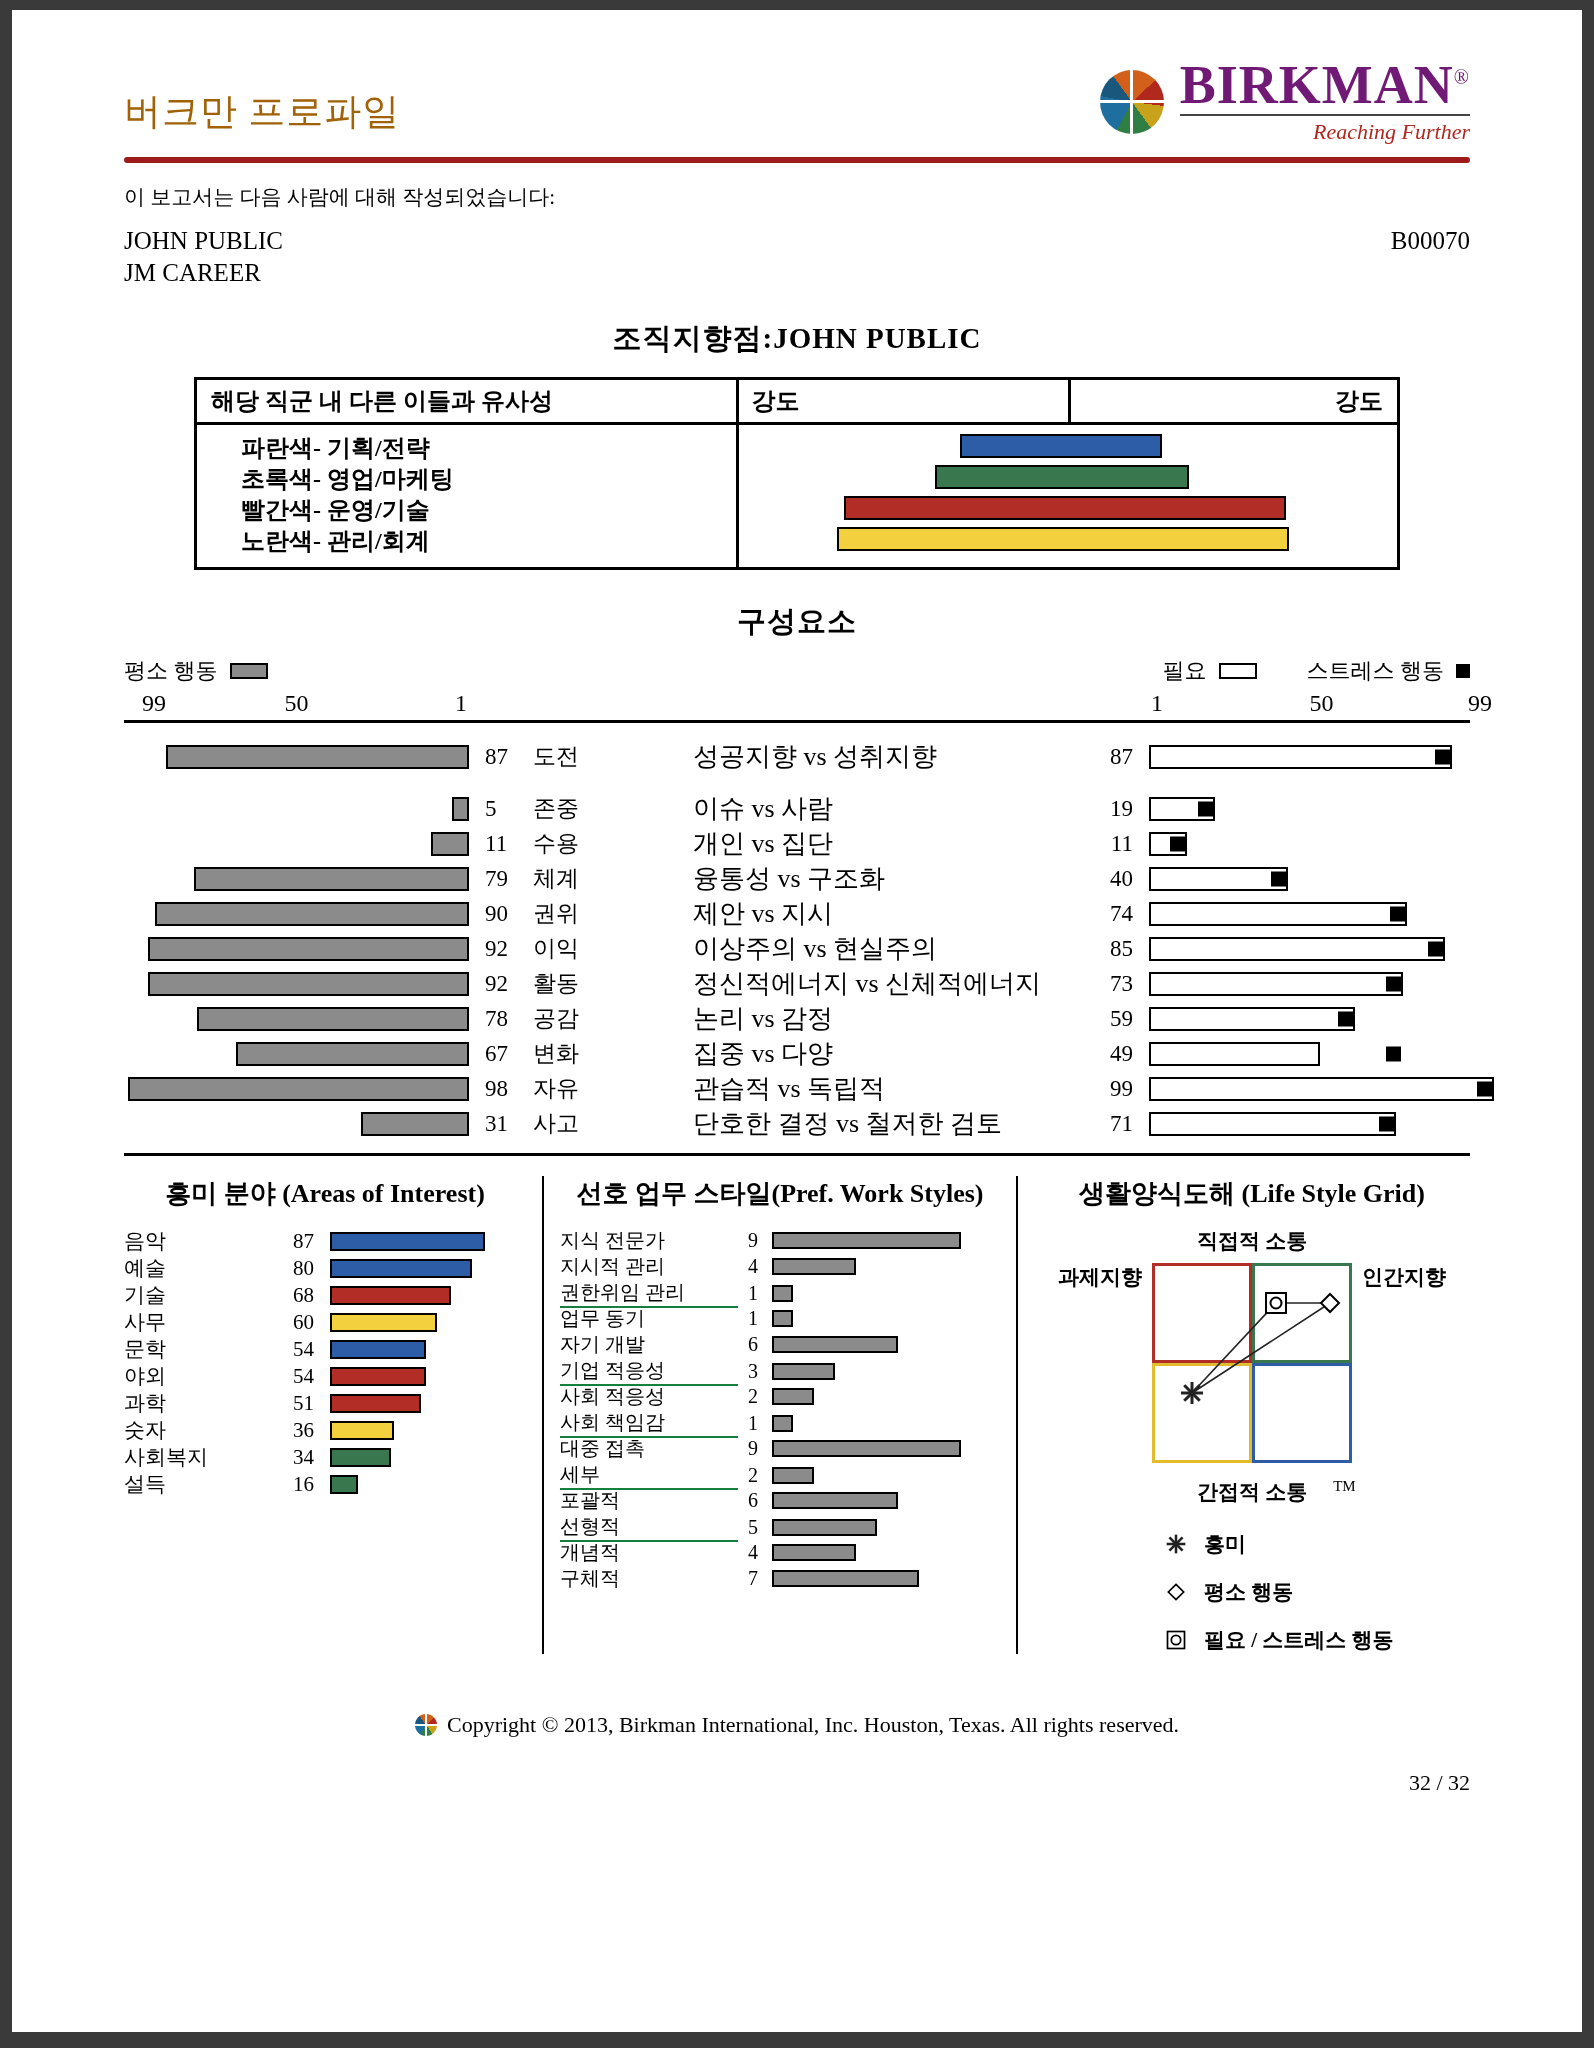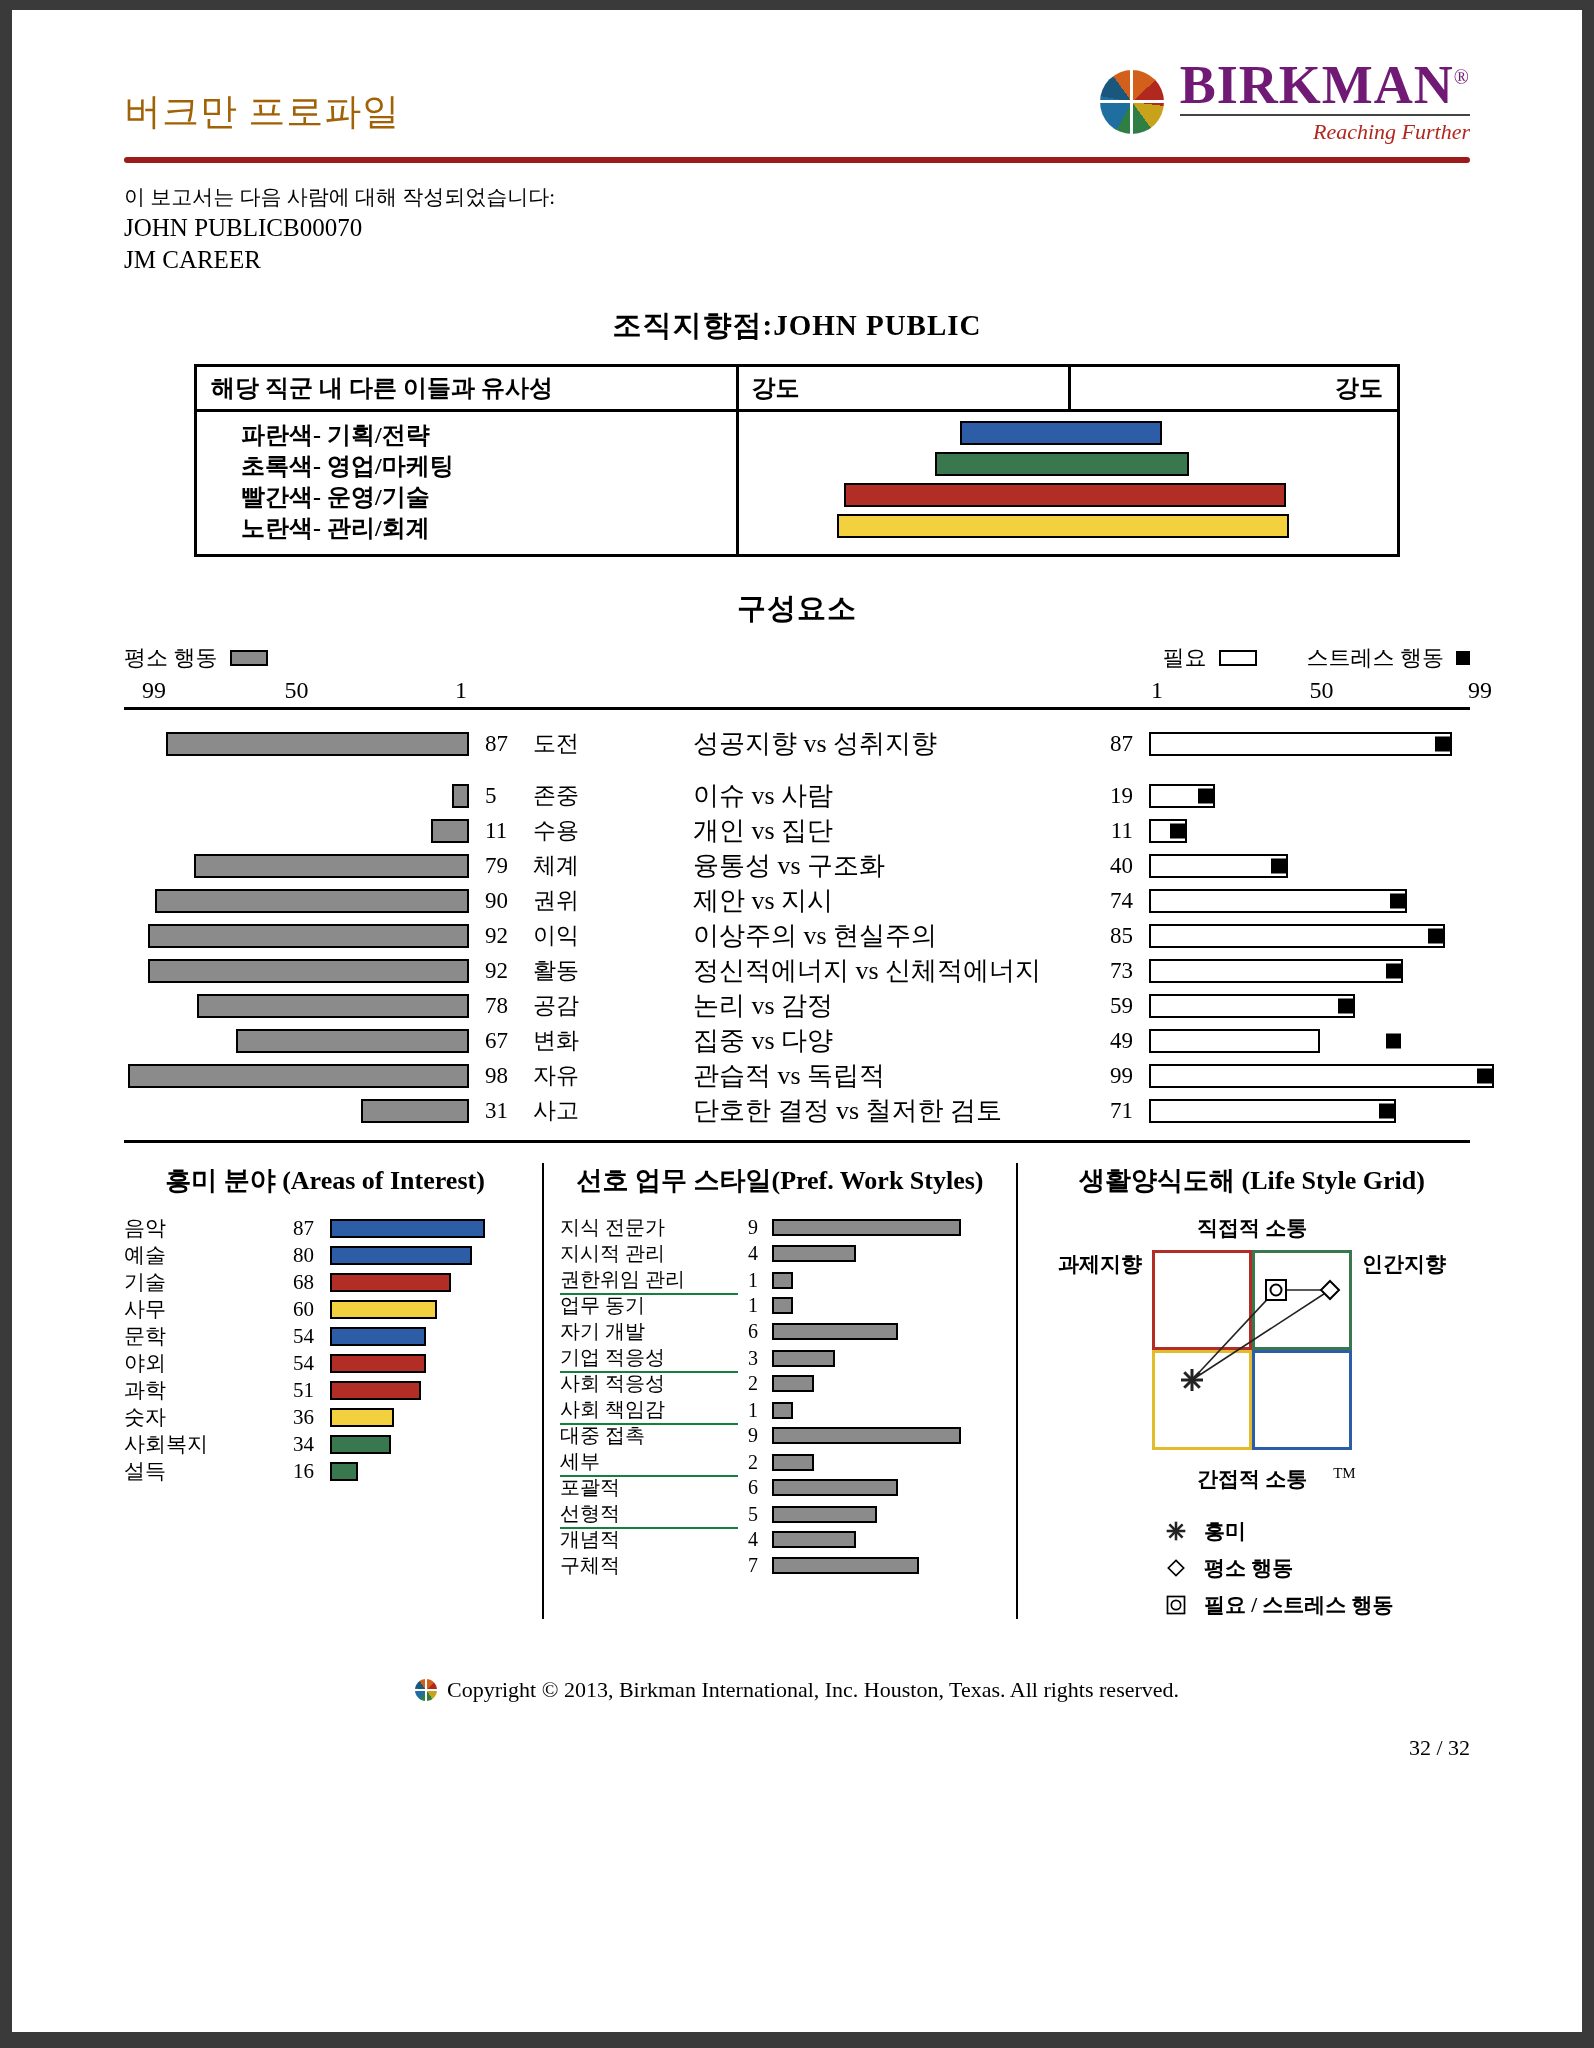--- a/index.html
+++ b/index.html
@@ -14,21 +14,21 @@
   .mosaic{border-radius:50%;background:conic-gradient(#d2601a 0 13%,#b0281e 13% 27%,#c8a21a 27% 40%,#2f7f44 40% 58%,#1e6f9f 58% 78%,#19577d 78% 90%,#d2601a 90% 100%);position:relative;flex:0 0 auto}
   .mosaic::before,.mosaic::after{content:"";position:absolute;background:#fff}
   .mosaic::before{left:0;right:0;top:50%;height:3px;margin-top:-1.5px}
   .mosaic::after{top:0;bottom:0;left:50%;width:3px;margin-left:-1.5px}
   .brand-mark{width:64px;height:64px}
   .brand-name{font-size:54px;font-weight:bold;color:#701a75;line-height:1;letter-spacing:1px}
   .reg{font-size:20px;vertical-align:super;font-weight:normal}
   .brand-tagline{font-size:22px;font-style:italic;color:#b3281e;text-align:right;margin-top:2px;border-top:2px solid #444;padding-top:3px}
   .red-rule{height:6px;background:#9e1b1b;border-radius:3px;margin-top:12px}
   .intro{font-size:21px;margin-top:20px}
-  .name-row{display:flex;font-size:25px;margin-top:3px}
+  .name-row{display:flex;justify-content:space-between;font-size:25px;margin-top:16px}
   .org-name{font-size:25px;margin-top:4px}
 
   .sec-title{text-align:center;font-size:29px;font-weight:bold;margin-top:32px;letter-spacing:1px}
 
   
   .org-table{width:1206px;margin:18px auto 0;border:3px solid #000}
   .org-head{display:flex;border-bottom:3px solid #000;font-weight:bold;font-size:24px}
   .oh1{width:45.2%;border-right:3px solid #000;padding:5px 0 5px 14px}
   .oh2{width:27.6%;border-right:3px solid #000;padding:5px 0 5px 12px}
   .oh3{flex:1;text-align:right;padding:5px 14px 5px 0}
@@ -90,21 +90,21 @@
   .lsg-side.right{text-align:left;padding-left:10px}
   .lsg-grid{width:200px;height:200px;position:relative;display:grid;grid-template-columns:1fr 1fr;grid-template-rows:1fr 1fr;flex:0 0 auto}
   .q{border:3px solid}
   .q-tl{border-color:#b22d26}
   .q-tr{border-color:#39784f}
   .q-bl{border-color:#e3bc2e}
   .q-br{border-color:#2d5da7}
   .lsg-svg{position:absolute;inset:0;width:100%;height:100%}
   .lsg-bottomrow{position:relative;margin-top:15px}
   .tm{position:absolute;font-size:15px;font-weight:normal;margin-left:26px}
-  .lsg-legend{margin-top:24px;display:flex;flex-direction:column;gap:9px;align-items:flex-start;padding-left:130px}
+  .lsg-legend{margin-top:24px;display:flex;flex-direction:column;gap:20px;align-items:flex-start;padding-left:130px}
   .lsg-leg-row{display:flex;align-items:center;gap:16px;font-size:21px;font-weight:bold}
 
   
   .footer-line{display:flex;justify-content:center;align-items:center;gap:10px;margin-top:58px;font-size:22px}
   .footer-mark{width:22px;height:22px}
   .footer-mark::before{height:2px;margin-top:-1px}
   .footer-mark::after{width:2px;margin-left:-1px}
   .page-num{text-align:right;font-size:22px;margin-top:32px}
 </style>
 </head>

